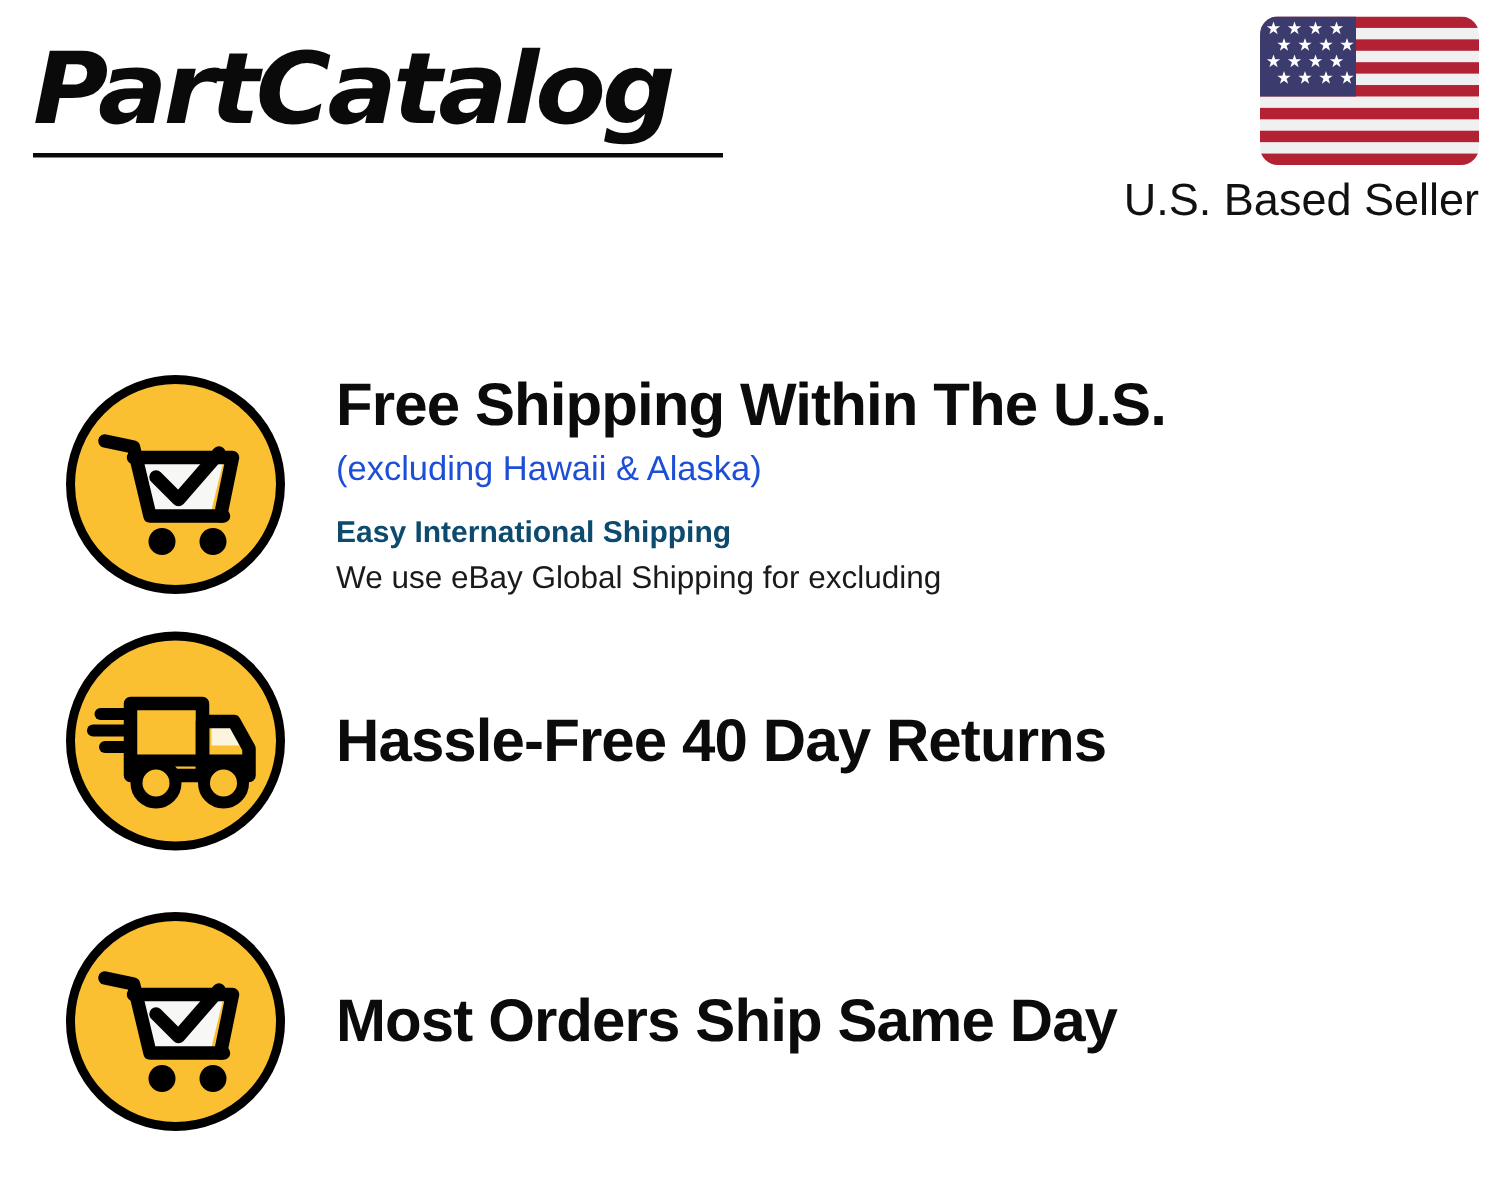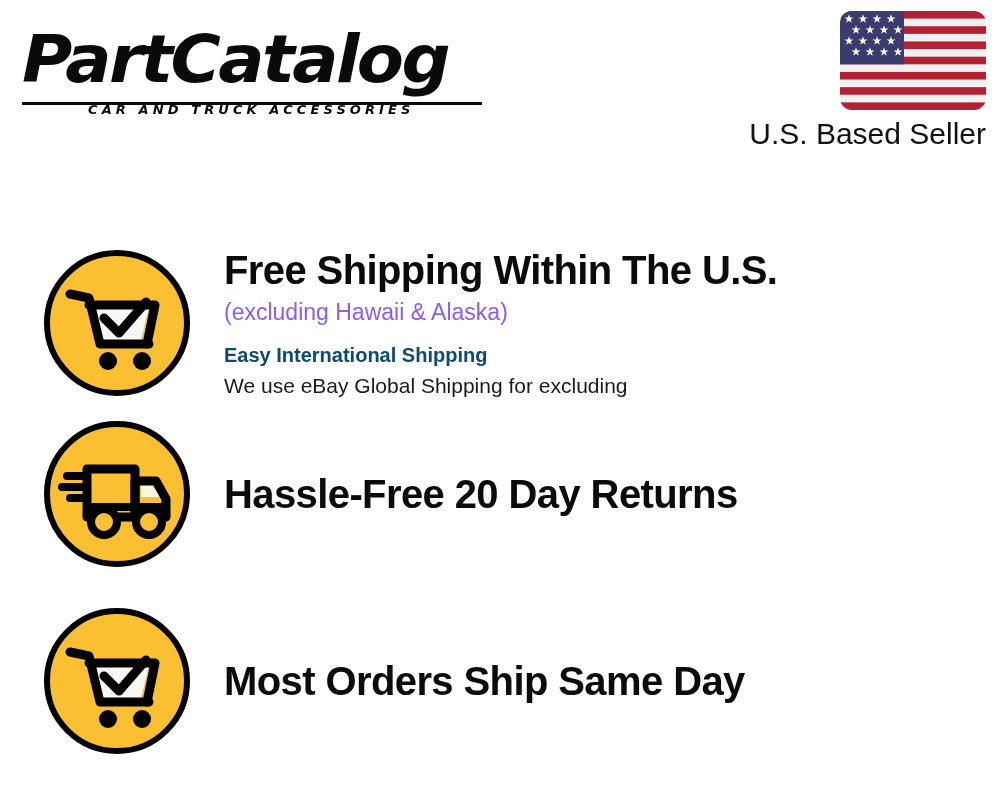--- a/index.html
+++ b/index.html
@@ -132,21 +132,21 @@
     line-height: 48px;
     letter-spacing: -0.6px;
     color: #0b0b0b;
     white-space: nowrap;
   }
   .feature-sub {
     font-family: "Liberation Sans", sans-serif;
     font-weight: 400;
     font-size: 23px;
     line-height: 32px;
-    color: #8b5cf6;
+    color: #1d4ed8;
     margin-top: 2px;
     white-space: nowrap;
   }
   .feature-strong {
     font-family: "Liberation Sans", sans-serif;
     font-weight: bold;
     font-size: 20px;
     line-height: 30px;
     color: #0c4a6e;
     margin-top: 12px;
@@ -162,21 +162,20 @@
     white-space: nowrap;
   }
 </style>
 </head>
 <body>
 
 <div class="header">
 
   <div class="brand-logo">
     <div class="brand-wordmark">PartCatalog</div>
-    <div class="brand-tagline">CAR AND TRUCK ACCESSORIES</div>
   </div>
   <div class="brand-underline"></div>
 
   <div class="flag-wrap">
     <svg width="146" height="99" viewBox="0 0 146 99" xmlns="http://www.w3.org/2000/svg" aria-hidden="true">
       <defs>
         <clipPath id="flagclip">
           <rect x="0" y="0" width="146" height="99" rx="12" ry="12"></rect>
         </clipPath>
       </defs>
@@ -281,21 +280,21 @@
         <path d="M93 62 L114 62 L124 80 L124 98 L93 98 Z" fill="none" stroke="#000000" stroke-width="9" stroke-linejoin="round"></path>
         <line x1="45" y1="88" x2="124" y2="88" stroke="#000000" stroke-width="8"></line>
         <line x1="25" y1="57" x2="45" y2="57" stroke="#000000" stroke-width="8" stroke-linecap="round"></line>
         <line x1="20" y1="68" x2="45" y2="68" stroke="#000000" stroke-width="8" stroke-linecap="round"></line>
         <line x1="28" y1="79" x2="45" y2="79" stroke="#000000" stroke-width="8" stroke-linecap="round"></line>
         <circle cx="62" cy="103" r="13" fill="#fbbf32" stroke="#000000" stroke-width="8"></circle>
         <circle cx="107" cy="103" r="13" fill="#fbbf32" stroke="#000000" stroke-width="8"></circle>
       </svg>
     </div>
     <div class="feature-text">
-      <div class="feature-title">Hassle-Free 20 Day Returns</div>
+      <div class="feature-title">Hassle-Free 40 Day Returns</div>
 
     </div>
   </div>
 
   <div class="feature-row row-2">
     <div class="badge">
       <svg width="150" height="150" viewBox="0 0 150 150" xmlns="http://www.w3.org/2000/svg" aria-hidden="true">
         <circle cx="75" cy="75" r="70" fill="#fbbf32" stroke="#000000" stroke-width="6"></circle>
         <polygon points="44,55 108,55 99,92 54,92" fill="#f7f7f5"></polygon>
         <path d="M28 46 L47 50 L58 96 L107 96" fill="none" stroke="#000000" stroke-width="9" stroke-linecap="round" stroke-linejoin="round"></path>

